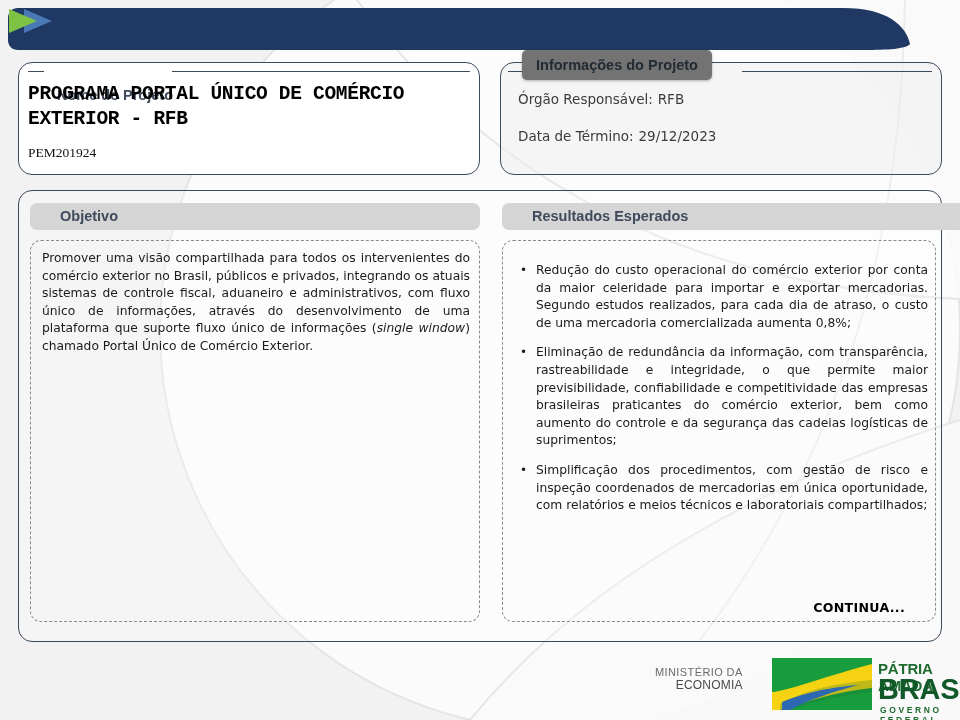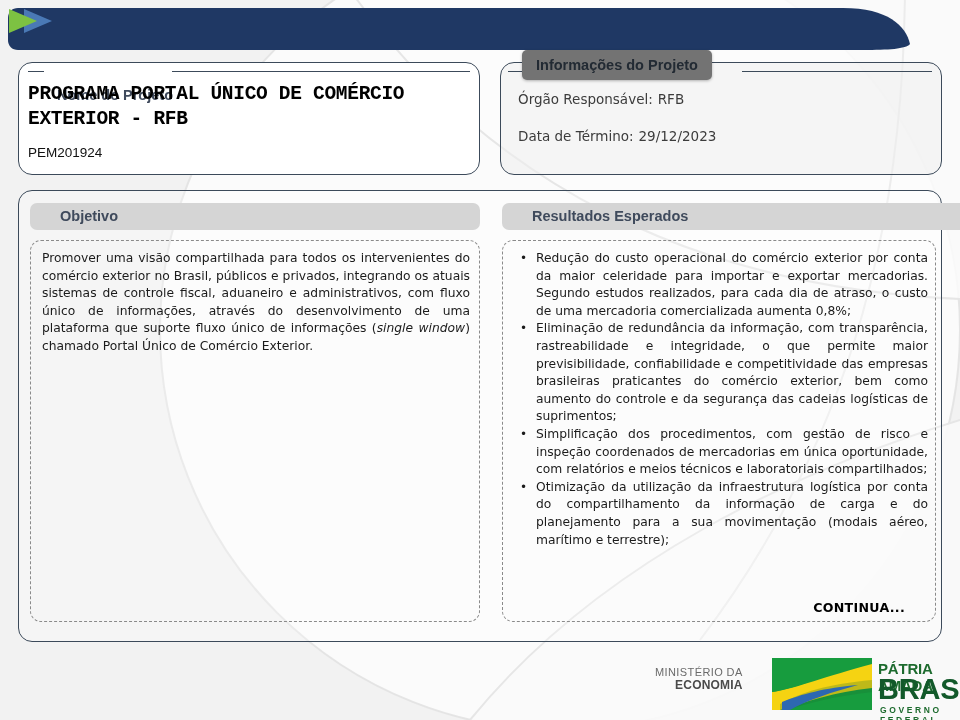--- a/index.html
+++ b/index.html
@@ -55,21 +55,21 @@
 
   
   #project-name{
     position:absolute;left:28px;top:82px;width:440px;z-index:4;
     font-family:Liberation Mono, monospace;
     font-size:19.5px;font-weight:bold;color:#000000;
     line-height:25px;letter-spacing:-0.3px;
   }
   #project-code{
     position:absolute;left:28px;top:144px;z-index:4;
-    font-family:Liberation Sans, sans-serif;
+    font-family:Liberation Serif, serif;
     font-size:13.5px;color:#111111;line-height:17px;
   }
   
   .info-row{
     position:absolute;left:518px;z-index:4;
     font-family:"DejaVu Sans", sans-serif;
     font-size:13.5px;color:#3c3c3c;line-height:18px;
     white-space:nowrap;
   }
   #info-row-0{top:90px;}
@@ -106,41 +106,42 @@
   #resultados-list{
     position:absolute;left:514px;top:250px;width:414px;z-index:5;
     margin:0;padding:0;list-style:none;
   }
   #resultados-list li{
     position:relative;padding-left:22px;
     font-family:"DejaVu Sans", sans-serif;
     font-size:12.3px;color:#1b1b1b;line-height:17.6px;
     text-align:justify;
     margin-bottom:0px;
+    margin-top:12px;
   }
   #resultados-list li:before{
     content:"\2022";position:absolute;left:6px;top:0;
     color:#1b1b1b;font-size:12px;
   }
   #continua{
     position:absolute;right:30px;bottom:6px;z-index:6;
     font-family:"DejaVu Sans", sans-serif;
     font-size:12.6px;font-weight:bold;color:#000000;
     letter-spacing:.3px;
     text-align:right;
   }
 
   
   #footer{position:absolute;left:0;bottom:0;width:960px;height:74px;z-index:5;}
   #ministerio{
     position:absolute;left:655px;top:20px;
     font-size:11px;color:#6a6a6a;line-height:13px;text-align:right;
     letter-spacing:.4px;
   }
-  #ministerio .l2{font-weight:bold;color:#4a4a4a;font-size:12px;letter-spacing:.2px;}
+  #ministerio .l2{font-weight:normal;color:#4a4a4a;font-size:12px;letter-spacing:.2px;}
   #brasil-logo{position:absolute;left:772px;top:12px;}
   #brasil-text{position:absolute;left:878px;top:14px;}
   .pa-line{font-weight:bold;color:#1d6b2e;letter-spacing:-0.2px;}
   #pa-1{position:absolute;left:0;top:0;font-size:15px;}
   #pa-2{position:absolute;left:0;top:14px;font-size:29px;line-height:30px;color:#12592a;}
   #pa-3{position:absolute;left:2px;top:45px;font-size:8.5px;letter-spacing:2.6px;color:#1d6b2e;font-weight:bold;}
 </style>
 </head>
 <body>
 
@@ -199,21 +200,20 @@
 <div class="dashed-box" id="box-resultados">
   <span id="continua">CONTINUA...</span>
 </div>
 
 <div id="objetivo-text">Promover uma visão compartilhada para todos os intervenientes do comércio exterior no Brasil, públicos e privados, integrando os atuais sistemas de controle fiscal, aduaneiro e administrativos, com fluxo único de informações, através do desenvolvimento de uma plataforma que suporte fluxo único de informações (<i>single window</i>) chamado Portal Único de Comércio Exterior.</div>
 
 <ul id="resultados-list">
   <li>Redução do custo operacional do comércio exterior por conta da maior celeridade para importar e exportar mercadorias. Segundo estudos realizados, para cada dia de atraso, o custo de uma mercadoria comercializada aumenta 0,8%;</li>
   <li>Eliminação de redundância da informação, com transparência, rastreabilidade e integridade, o que permite maior previsibilidade, confiabilidade e competitividade das empresas brasileiras praticantes do comércio exterior, bem como aumento do controle e da segurança das cadeias logísticas de suprimentos;</li>
   <li>Simplificação dos procedimentos, com gestão de risco e inspeção coordenados de mercadorias em única oportunidade, com relatórios e meios técnicos e laboratoriais compartilhados;</li>
-  <li>Otimização da utilização da infraestrutura logística por conta do compartilhamento da informação de carga e do planejamento para a sua movimentação (modais aéreo, marítimo e terrestre);</li>
 </ul>
 
 <div id="footer">
   <div id="ministerio">
     <div>MINISTÉRIO DA</div>
     <div class="l2">ECONOMIA</div>
   </div>
   <svg id="brasil-logo" width="100" height="52" viewBox="0 0 100 52">
     <rect x="0" y="0" width="100" height="52" fill="#179c3e"></rect>
     <path d="M 0 34 C 26 30, 54 16, 100 4 L 100 30 C 62 34, 34 44, 8 52 L 0 52 Z" fill="#f5d312"></path>

